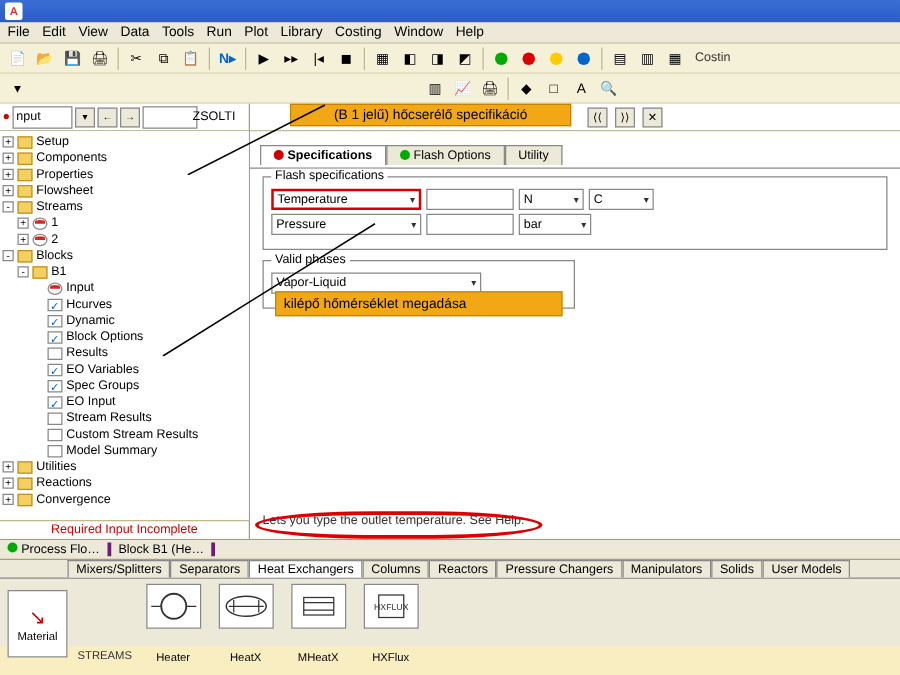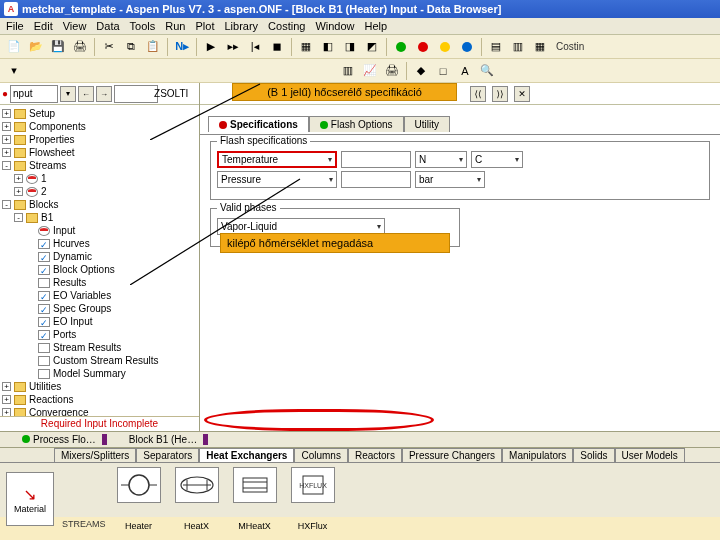--- a/index.html
+++ b/index.html
@@ -49,51 +49,50 @@
   .ftab.active{background:#fff;font-weight:bold;}
   .ftab .dot{display:inline-block;width:8px;height:8px;border-radius:50%;background:#0a0;margin-right:3px;vertical-align:middle;}
   .ftab .dotr{background:#c00;}
 
   .formbody { padding:6px 10px; font-size:10px;}
   .grp { border:1px solid #888; padding:6px 6px 8px; margin-bottom:8px; position:relative;}
   .grp .gt{position:absolute;top:-7px;left:6px;background:#fff;padding:0 3px;font-size:10px;}
   .frow{display:flex;align-items:center;gap:4px;margin:3px 0;}
   .sel{border:1px solid #888;background:#fff;height:17px;display:flex;align-items:center;justify-content:space-between;padding:0 3px;}
   .sel .dd{font-size:8px;color:#333;}
-  .sel.w1{width:120px;} .sel.w2{width:70px;} .sel.w3{width:52px;}
+  .sel.w1{width:120px;} .sel.w2{width:58px;} .sel.w3{width:52px;}
   .sel.hl{border:2px solid #d80000;}
   .num{border:1px solid #888;background:#fff;height:17px;width:70px;padding:0 3px;}
 
   .callout2{position:absolute;left:20px;top:150px;width:230px;height:20px;background:#f2a814;border:1px solid #c48400;font-size:11px;display:flex;align-items:center;padding:0 6px;z-index:5;}
 
   .hintrow{position:absolute;left:10px;bottom:6px;height:18px;font-size:10px;color:#333;display:flex;align-items:center;}
   .redcircle{position:absolute;left:4px;bottom:0px;width:230px;height:22px;border:3px solid #d00;border-radius:50%/60%;z-index:4;pointer-events:none;}
 
   .statusrow{height:16px;background:#ece9d8;border-top:1px solid #a0a080;display:flex;align-items:center;font-size:10px;}
-  .statusrow .seg{padding:0 6px;border-right:5px solid #701a75;margin-left:16px;}
+  .statusrow .seg{padding:0 6px;border-right:3px solid #701a75;}
 
   .palette { height:70px;background:#ece9d8;border-top:1px solid #a0a080;display:flex;flex-direction:column;}
   .paltabs{height:18px;display:flex;align-items:flex-end;gap:0;padding-left:54px;border-bottom:1px solid #888;}
   .ptab{padding:1px 6px;border:1px solid #888;border-bottom:none;background:#ece9d8;font-size:10px;}
-  .ptab.active{background:#fff;font-weight:bold;}
+  .ptab.active{background:#fff;font-weight:normal;}
   .palbody{flex:1;display:flex;align-items:center;gap:8px;padding:4px 6px;}
   .streams{width:48px;height:54px;border:1px solid #888;background:#fff;display:flex;flex-direction:column;align-items:center;justify-content:center;font-size:9px;}
   .palitem{display:flex;flex-direction:column;align-items:center;gap:18px;font-size:9px;width:50px;}
   .palitem .pimg{width:44px;height:36px;border:1px solid #888;background:#fff;display:flex;align-items:center;justify-content:center;}
   .palitem .pimg svg{display:block;}
 
   .annline1{position:absolute;left:150px;top:80px;width:120px;height:60px;pointer-events:none;z-index:6;}
   .annline2{position:absolute;left:130px;top:175px;width:180px;height:110px;pointer-events:none;z-index:6;}
 </style>
 </head>
 <body>
 
 <div class="titlebar">
   <span class="icon">A</span>
-  <span>metchar_template - Aspen Plus V7. 3 - aspen.ONF - [Block B1 (Heater) Input - Data Browser]</span>
 </div>
 
 <div class="menubar">
   <span>File</span>
   <span>Edit</span>
   <span>View</span>
   <span>Data</span>
   <span>Tools</span>
   <span>Run</span>
   <span>Plot</span>
@@ -253,25 +252,20 @@
           <span class="ico blu"></span>
           <span>Spec Groups</span>
         </div>
         <div class="tn ind2">
           <span style="width: 9px; display: inline-block;"></span>
           <span class="ico blu"></span>
           <span>EO Input</span>
         </div>
         <div class="tn ind2">
           <span style="width: 9px; display: inline-block;"></span>
-          <span class="ico blu"></span>
-          <span>Ports</span>
-        </div>
-        <div class="tn ind2">
-          <span style="width: 9px; display: inline-block;"></span>
           <span class="ico wht"></span>
           <span>Stream Results</span>
         </div>
         <div class="tn ind2">
           <span style="width: 9px; display: inline-block;"></span>
           <span class="ico wht"></span>
           <span>Custom Stream Results</span>
         </div>
         <div class="tn ind2">
           <span style="width: 9px; display: inline-block;"></span>
@@ -349,20 +343,21 @@
           <div class="sel" style="width:168px;">
               <span>Vapor-Liquid</span>
               <span class="dd">▾</span>
             </div>
         </div>
       </div>
     </div>
 
     <div class="callout2">kilépő hőmérséklet megadása</div>
 
+    <div class="hintrow">Lets you type the outlet temperature. See Help.</div>
     <div class="redcircle"></div>
   </div>
 </div>
 
 <svg class="annline1">
     <line x1="0" y1="60" x2="110" y2="4" stroke="#000" stroke-width="1.2"></line>
   </svg>
 <svg class="annline2">
     <line x1="0" y1="110" x2="170" y2="4" stroke="#000" stroke-width="1.2"></line>
   </svg>

